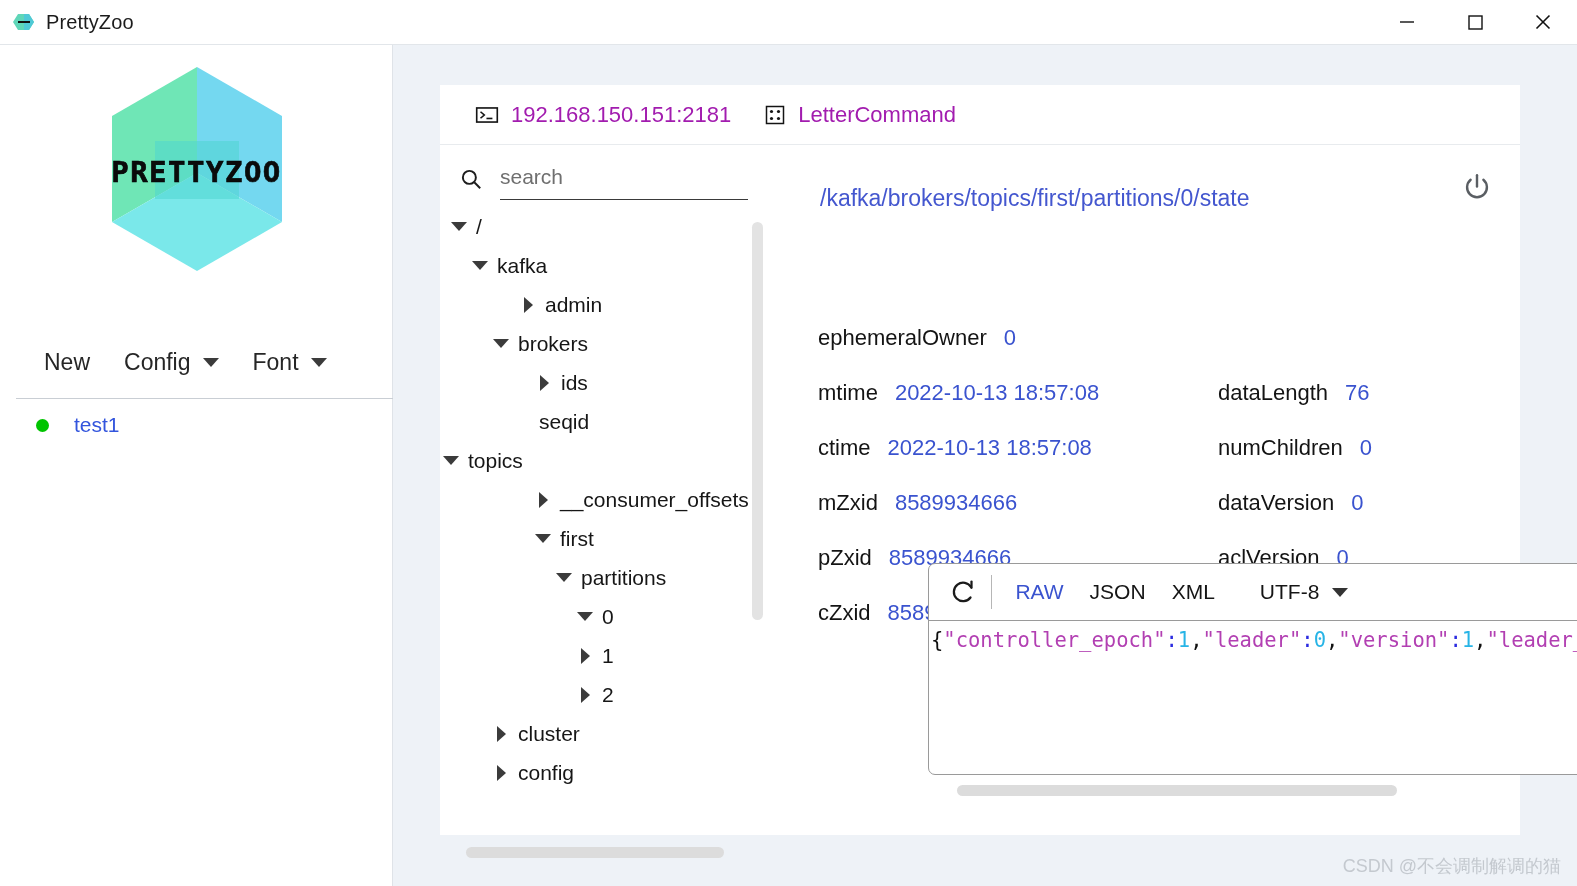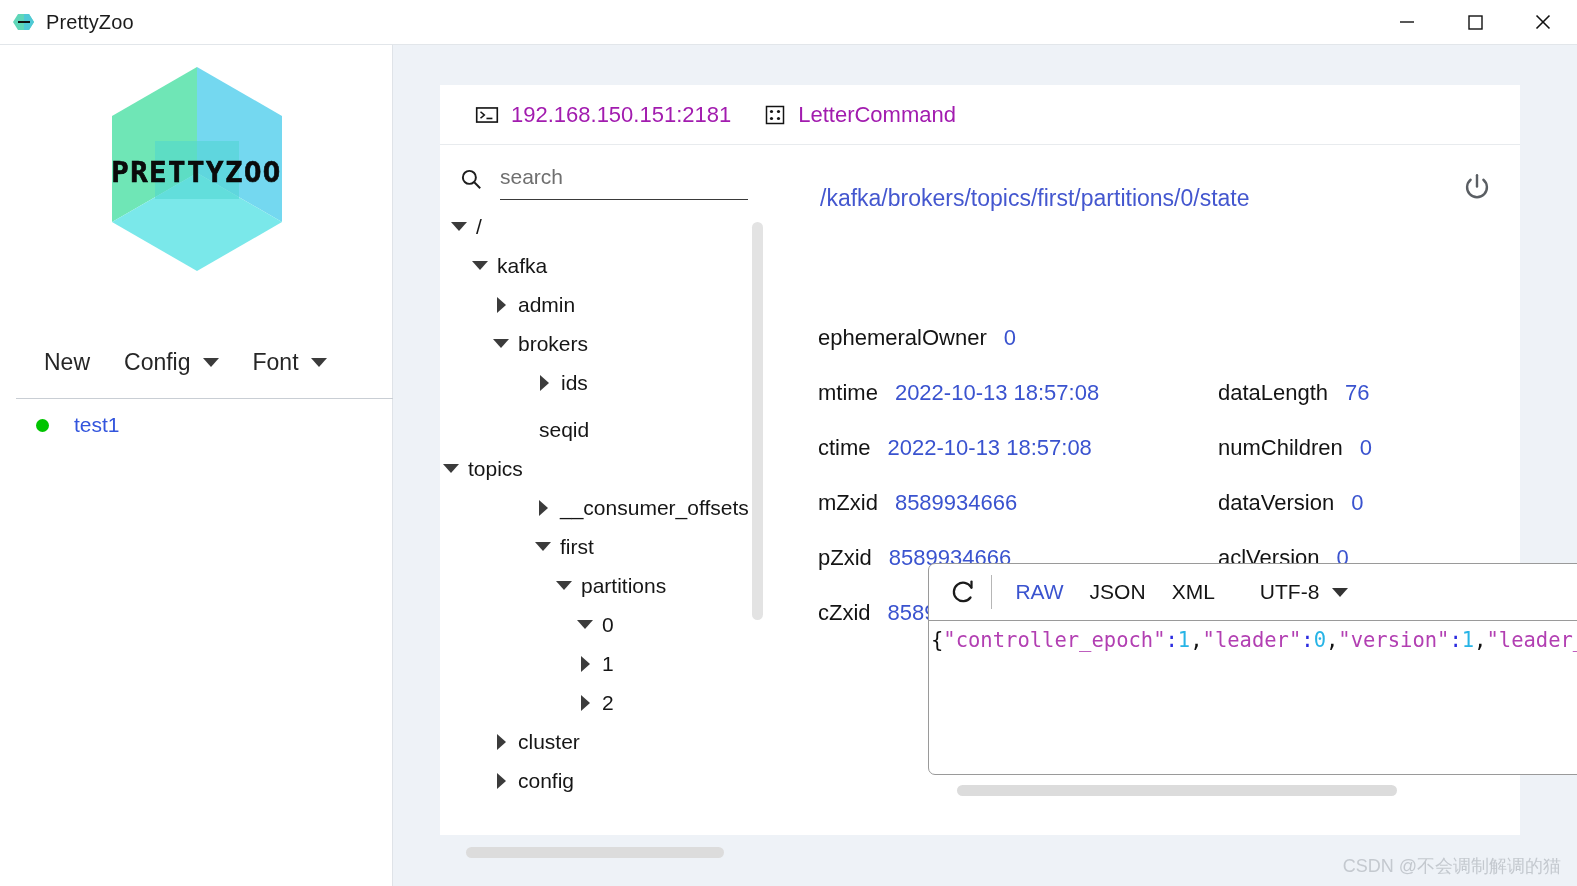--- a/index.html
+++ b/index.html
@@ -395,39 +395,39 @@
               <span class="arr-d"></span>
             </span>
             <span class="tlabel">/</span>
           </div>
           <div class="tnode" style="padding-left: 29px;">
             <span class="arrow">
               <span class="arr-d"></span>
             </span>
             <span class="tlabel">kafka</span>
           </div>
+          <div class="tnode" style="padding-left: 50px; margin-left: 27px;">
+            <span class="arrow">
+              <span class="arr-r"></span>
+            </span>
+            <span class="tlabel">admin</span>
+          </div>
           <div class="tnode" style="padding-left: 50px;">
             <span class="arrow">
-              <span class="arr-r"></span>
-            </span>
-            <span class="tlabel">admin</span>
-          </div>
-          <div class="tnode" style="padding-left: 50px;">
-            <span class="arrow">
               <span class="arr-d"></span>
             </span>
             <span class="tlabel">brokers</span>
           </div>
           <div class="tnode" style="padding-left: 93px;">
             <span class="arrow">
               <span class="arr-r"></span>
             </span>
             <span class="tlabel">ids</span>
           </div>
-          <div class="tnode" style="padding-left: 71px; margin-top: 8px;">
+          <div class="tnode" style="padding-left: 71px;">
             <span class="arrow"></span>
             <span class="tlabel">seqid</span>
           </div>
           <div class="tnode" style="">
             <span class="arrow">
               <span class="arr-d"></span>
             </span>
             <span class="tlabel">topics</span>
           </div>
           <div class="tnode" style="padding-left: 92px;">

